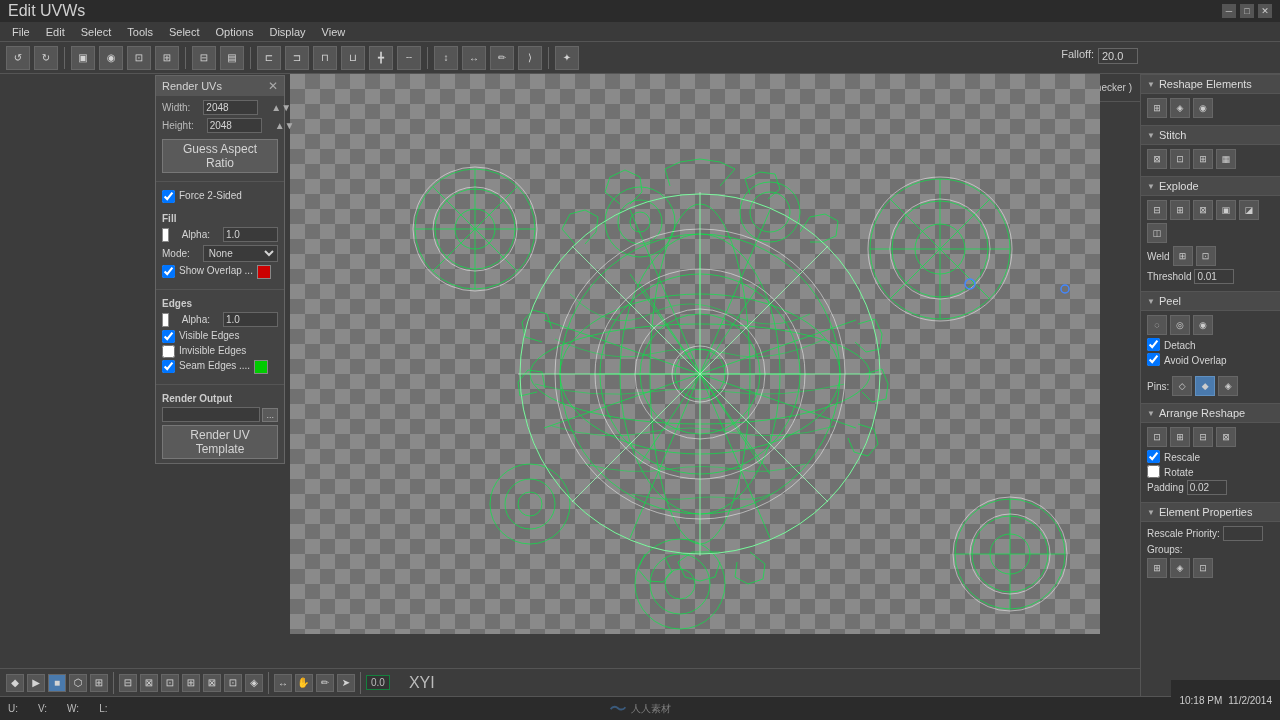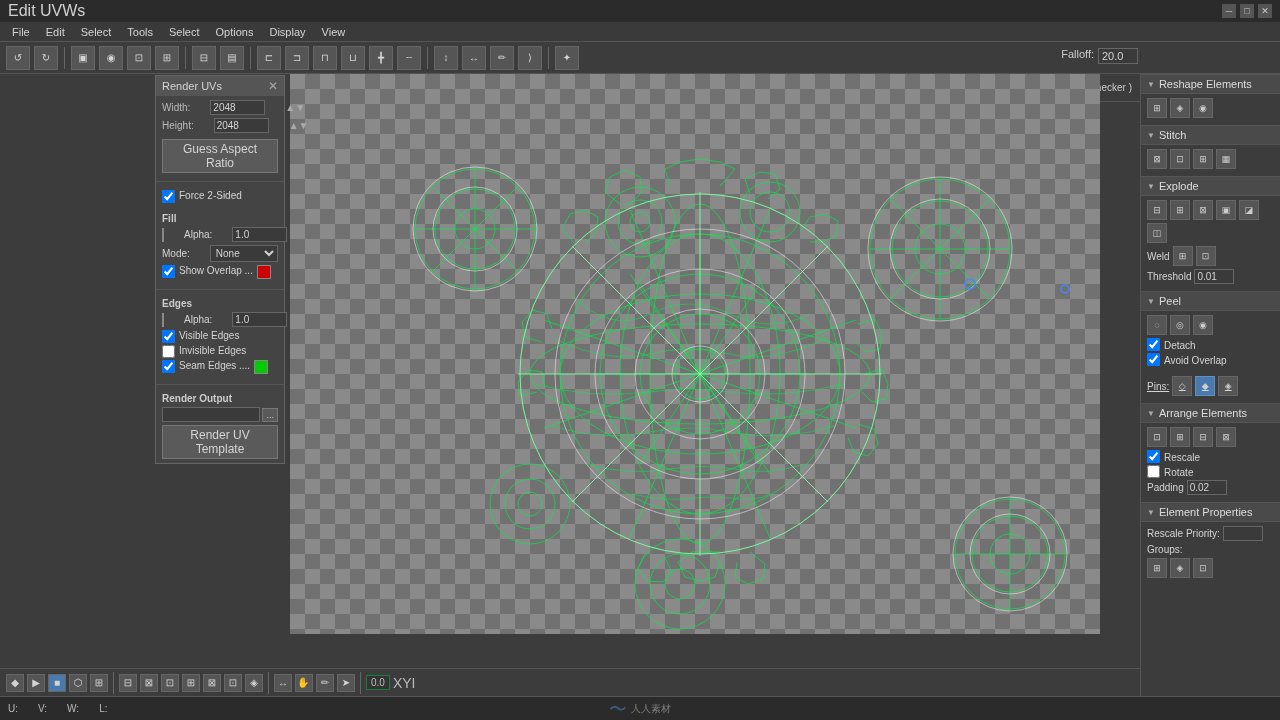--- a/index.html
+++ b/index.html
@@ -104,21 +104,21 @@
       padding: 1px;
     }
     #render-dialog input[type="text"], #render-dialog .num-input {
       background: #3a3a3a;
       color: #d4d4d4;
       border: 1px solid #666;
       font-size: 10px;
       width: 55px;
       padding: 1px 2px;
     }
-    #render-dialog .row { display: flex; align-items: center; margin-bottom: 3px; gap: 20px; }
+    #render-dialog .row { display: flex; align-items: center; margin-bottom: 3px; gap: 13px; }
     #render-dialog .row label { margin: 0; width: 40px; }
     #render-dialog .btn {
       background: #5a5a5a;
       border: 1px solid #777;
       color: #d4d4d4;
       padding: 2px 6px;
       cursor: pointer;
       font-size: 12px;
       width: 100%;
       margin-top: 3px;
@@ -604,32 +604,32 @@
     <div class="rp-checkbox-row">
       <input type="checkbox" checked="" style="">
       <span>Detach</span>
     </div>
     <div class="rp-checkbox-row">
       <input type="checkbox" checked="" style="">
       <span>Avoid Overlap</span>
     </div>
   </div>
 
-  <div style="padding:4px 6px;background:#3c3c3c;text-decoration:underline;">
+  <div style="padding:4px 6px;background:#3c3c3c;">
     <div class="rp-row">
       <span>Pins:</span>
       <button class="rp-icon-btn">◇</button>
       <button class="rp-icon-btn active">◆</button>
       <button class="rp-icon-btn">◈</button>
     </div>
   </div>
 
   <div class="rp-section-header">
     <span class="arrow">▼</span>
-    <span>Arrange Elements</span>
+    <span>Arrange Reshape</span>
   </div>
   <div class="rp-section-content">
     <div class="rp-row">
       <button class="rp-icon-btn">⊡</button>
       <button class="rp-icon-btn">⊞</button>
       <button class="rp-icon-btn">⊟</button>
       <button class="rp-icon-btn">⊠</button>
     </div>
     <div class="rp-checkbox-row">
       <input type="checkbox" checked="" style="">
@@ -680,21 +680,21 @@
   <button class="toolbar-btn" style="width:18px;height:18px;">⊡</button>
   <button class="toolbar-btn" style="width:18px;height:18px;">◈</button>
   <div class="toolbar-separator"></div>
   <button class="toolbar-btn" style="width:18px;height:18px;">↔</button>
   <button class="toolbar-btn" style="width:18px;height:18px;">✋</button>
   <button class="toolbar-btn" style="width:18px;height:18px;">✏</button>
   <button class="toolbar-btn" style="width:18px;height:18px;">➤</button>
   <div class="toolbar-separator"></div>
 
   <span style="font-size:10px;color:#bbb;background:#333;padding:1px 4px;border:1px solid #15803d;">0.0</span>
-  <span style="font-size:14px;color:#bbb;margin-left:0;">XYI</span>
+  <span style="font-size:16px;color:#bbb;margin-left:16px;">XYI</span>
 </div>
 
 <div id="status-bar">
   <div class="status-item">
     <span>U:</span>
     <span></span>
   </div>
   <div class="status-item">
     <span>V:</span>
     <span></span>
@@ -707,13 +707,17 @@
     <span>L:</span>
     <span></span>
   </div>
   <div style="flex:1;"></div>
 
   <div style="position:absolute;left:50%;transform:translateX(-50%);display:flex;align-items:center;gap:4px;opacity:0.5;">
     <span style="color:#4a8acd;font-size:18px;">〜</span>
     <span style="color:#ccc;font-size:10px;">人人素材</span>
   </div>
 
+  <div style="display:flex;align-items:center;gap:6px;position:absolute;right:0;bottom:0;height:40px;background:#2b2b2b;padding:0 8px;">
+    <span style="font-size:10px;color:#ccc;">10:18 PM</span>
+    <span style="font-size:10px;color:#ccc;">11/2/2014</span>
+  </div>
 </div>
 
 </body></html>

